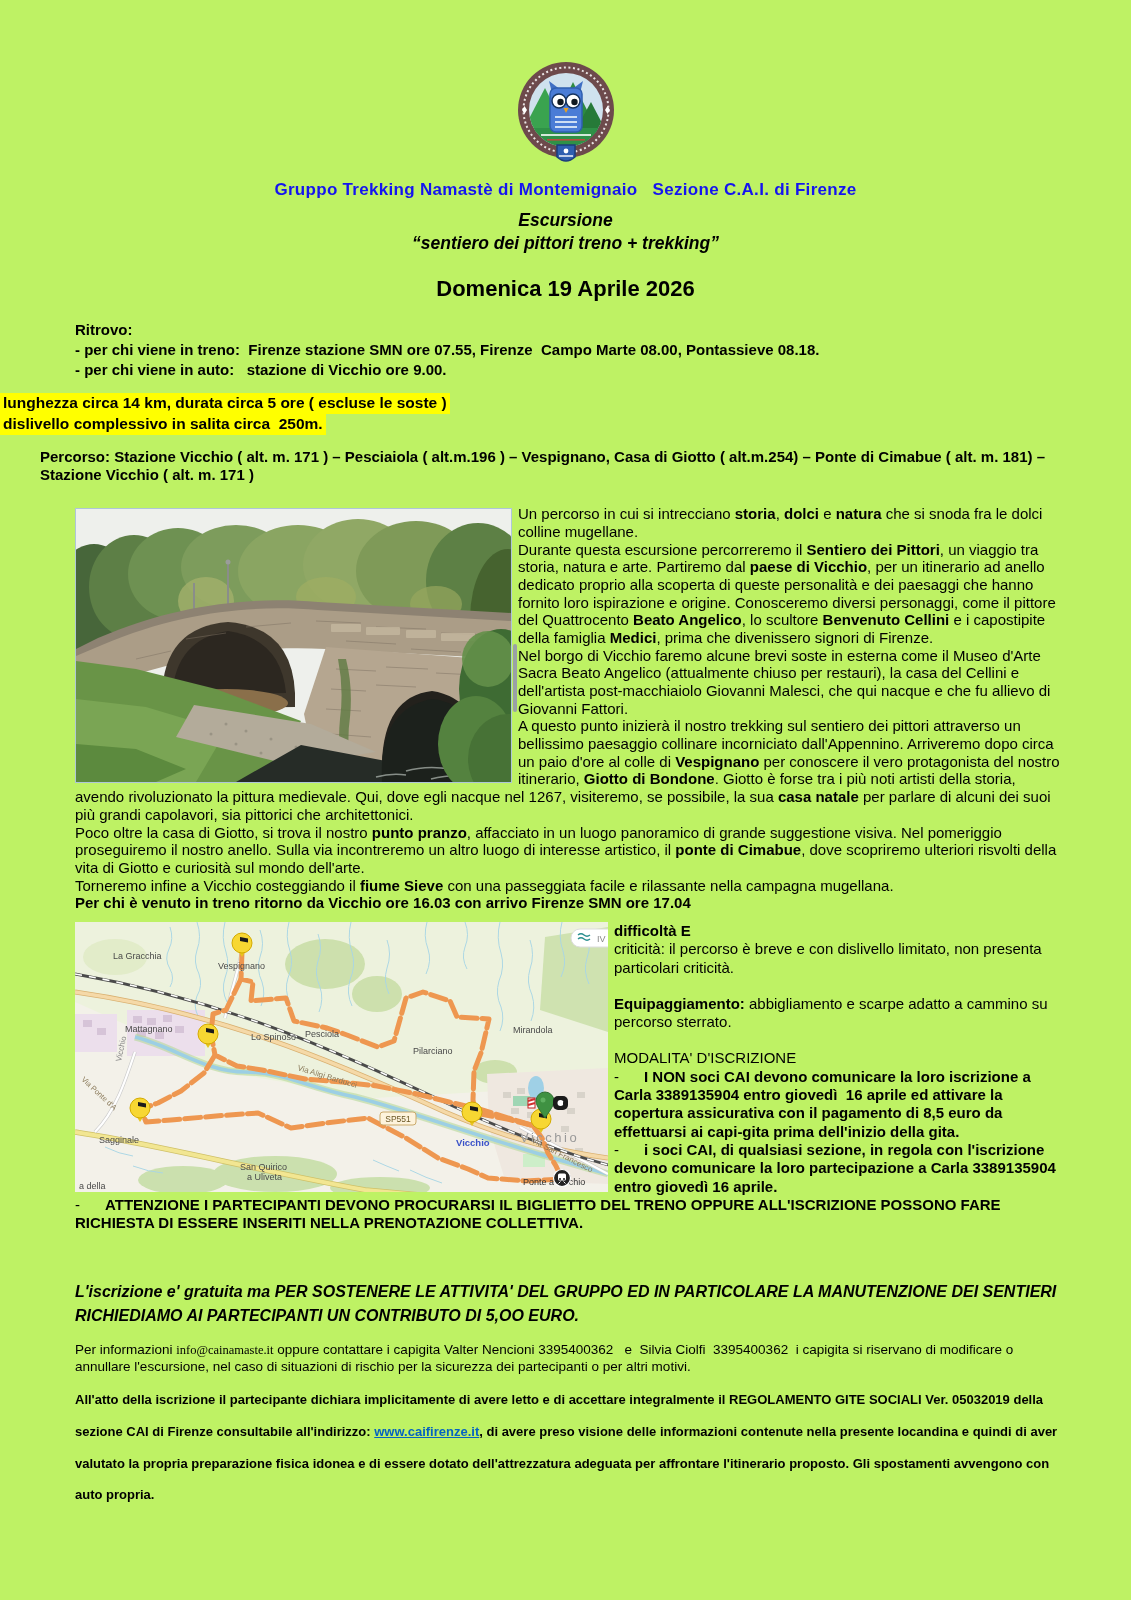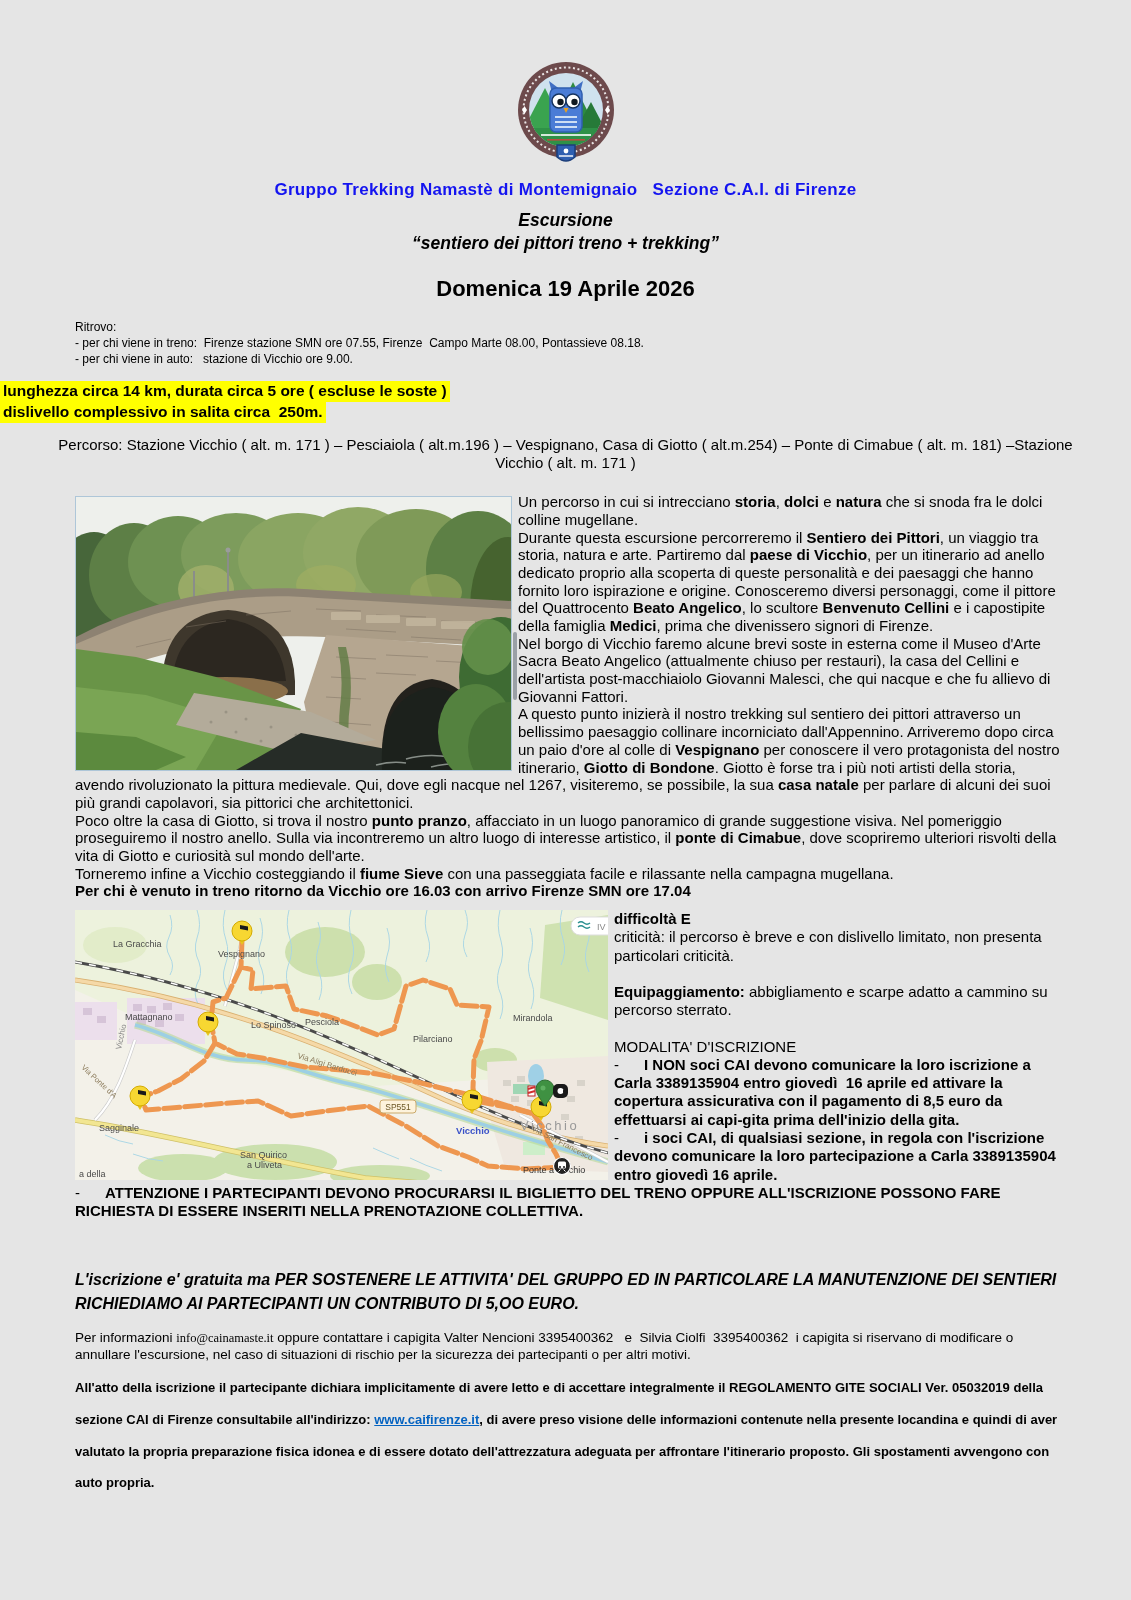--- a/index.html
+++ b/index.html
@@ -1,34 +1,34 @@
 <!DOCTYPE html>
 <html><head>
 <meta charset="utf-8">
 <style>
   html,body{margin:0;padding:0;background:#888;}
   .page{
-    width:1131px;height:1600px;background:#e5e5e5;position:relative;
+    width:1131px;height:1600px;background:#bef264;position:relative;
     margin:0 auto;font-family:"Liberation Sans",sans-serif;color:#000;
     overflow:hidden;
   }
   .pre{white-space:pre-wrap;}
   .b{font-weight:bold;}
   .serif{font-family:"Liberation Serif",serif;font-size:12.5px;}
   .link{color:#0563c1;text-decoration:underline;}
   .logo-wrap{padding-top:60px;text-align:center;}
   .org-line{margin-top:12px;text-align:center;color:#1414f0;font-weight:bold;font-size:17px;letter-spacing:.3px;}
   .sub1{margin-top:10px;text-align:center;font-weight:bold;font-style:italic;font-size:17.5px;}
   .sub2{margin-top:2px;text-align:center;font-weight:bold;font-style:italic;font-size:17.5px;}
   .heading{margin:20px 80px 0;text-align:center;font-weight:bold;font-style:italic;font-size:17.5px;line-height:1.25;}
   .date{margin-top:22px;text-align:center;font-weight:bold;font-size:22px;}
-  .ritrovo{margin:18px 66px 0 75px;font-weight:normal;font-size:12px;line-height:1.33;}
+  .ritrovo{margin:18px 66px 0 75px;font-weight:bold;font-size:15px;line-height:1.33;}
   .highlight-wrap{margin-top:13px;text-align:left;font-weight:bold;font-size:15.5px;line-height:1.35;}
   .hl{background:#ffff00;display:inline-block;padding:0 3px;}
-  .percorso{margin:13px 40px 0;text-align:center;font-weight:normal;font-size:15px;line-height:1.25;}
+  .percorso{margin:13px 40px 0;text-align:left;font-weight:bold;font-size:15px;line-height:1.25;}
   .main{margin:20px 66px 0 75px;font-size:15px;line-height:1.18;}
   .main p{margin:0;}
   .bridge-figure{float:left;width:435px;height:273px;margin:3px 8px 4px 0;position:relative;}
   .bridge-figure svg{display:block;border:1px solid #aec6d8;}
   .scroll-thumb{position:absolute;right:-7px;top:136px;width:4px;height:68px;background:#9aa0a6;border-radius:2px;}
   .section2{margin:10px 66px 0 75px;font-size:15px;line-height:1.22;}
   .map-figure{float:left;width:533px;height:270px;margin-right:6px;}
   .map-figure svg{display:block;}
   .col-r p{margin:0;}
   .sp{height:18px;}

